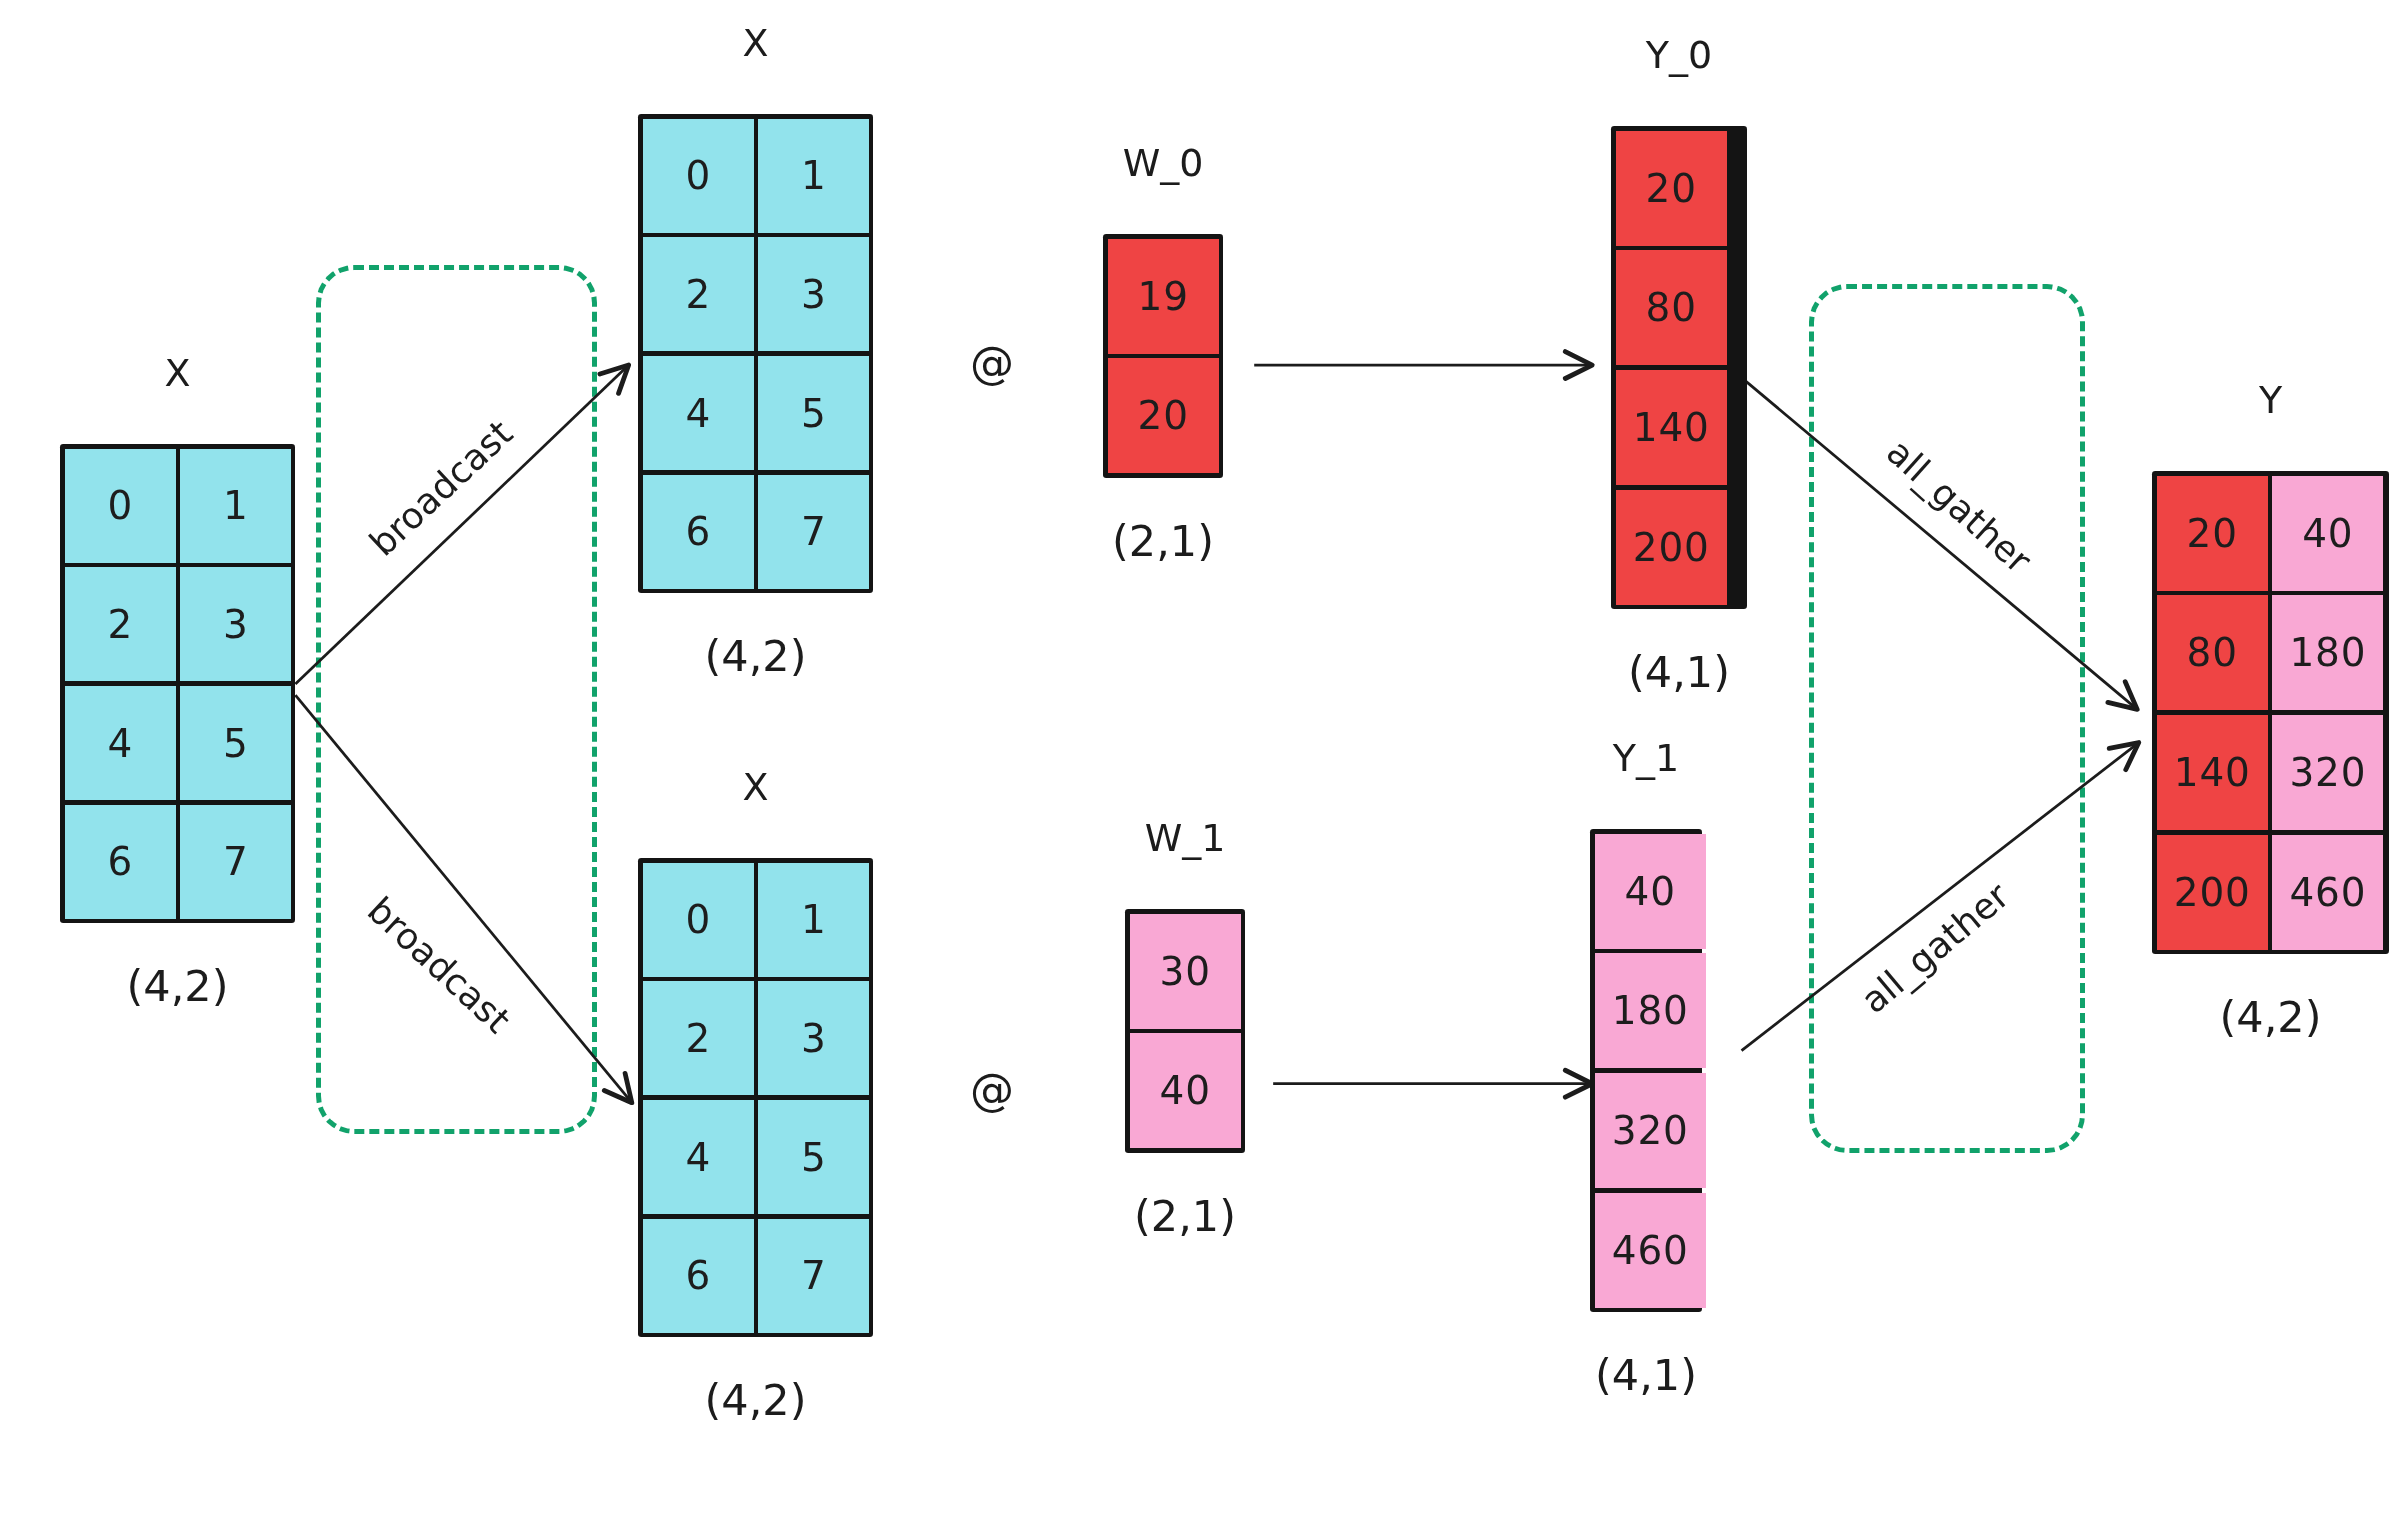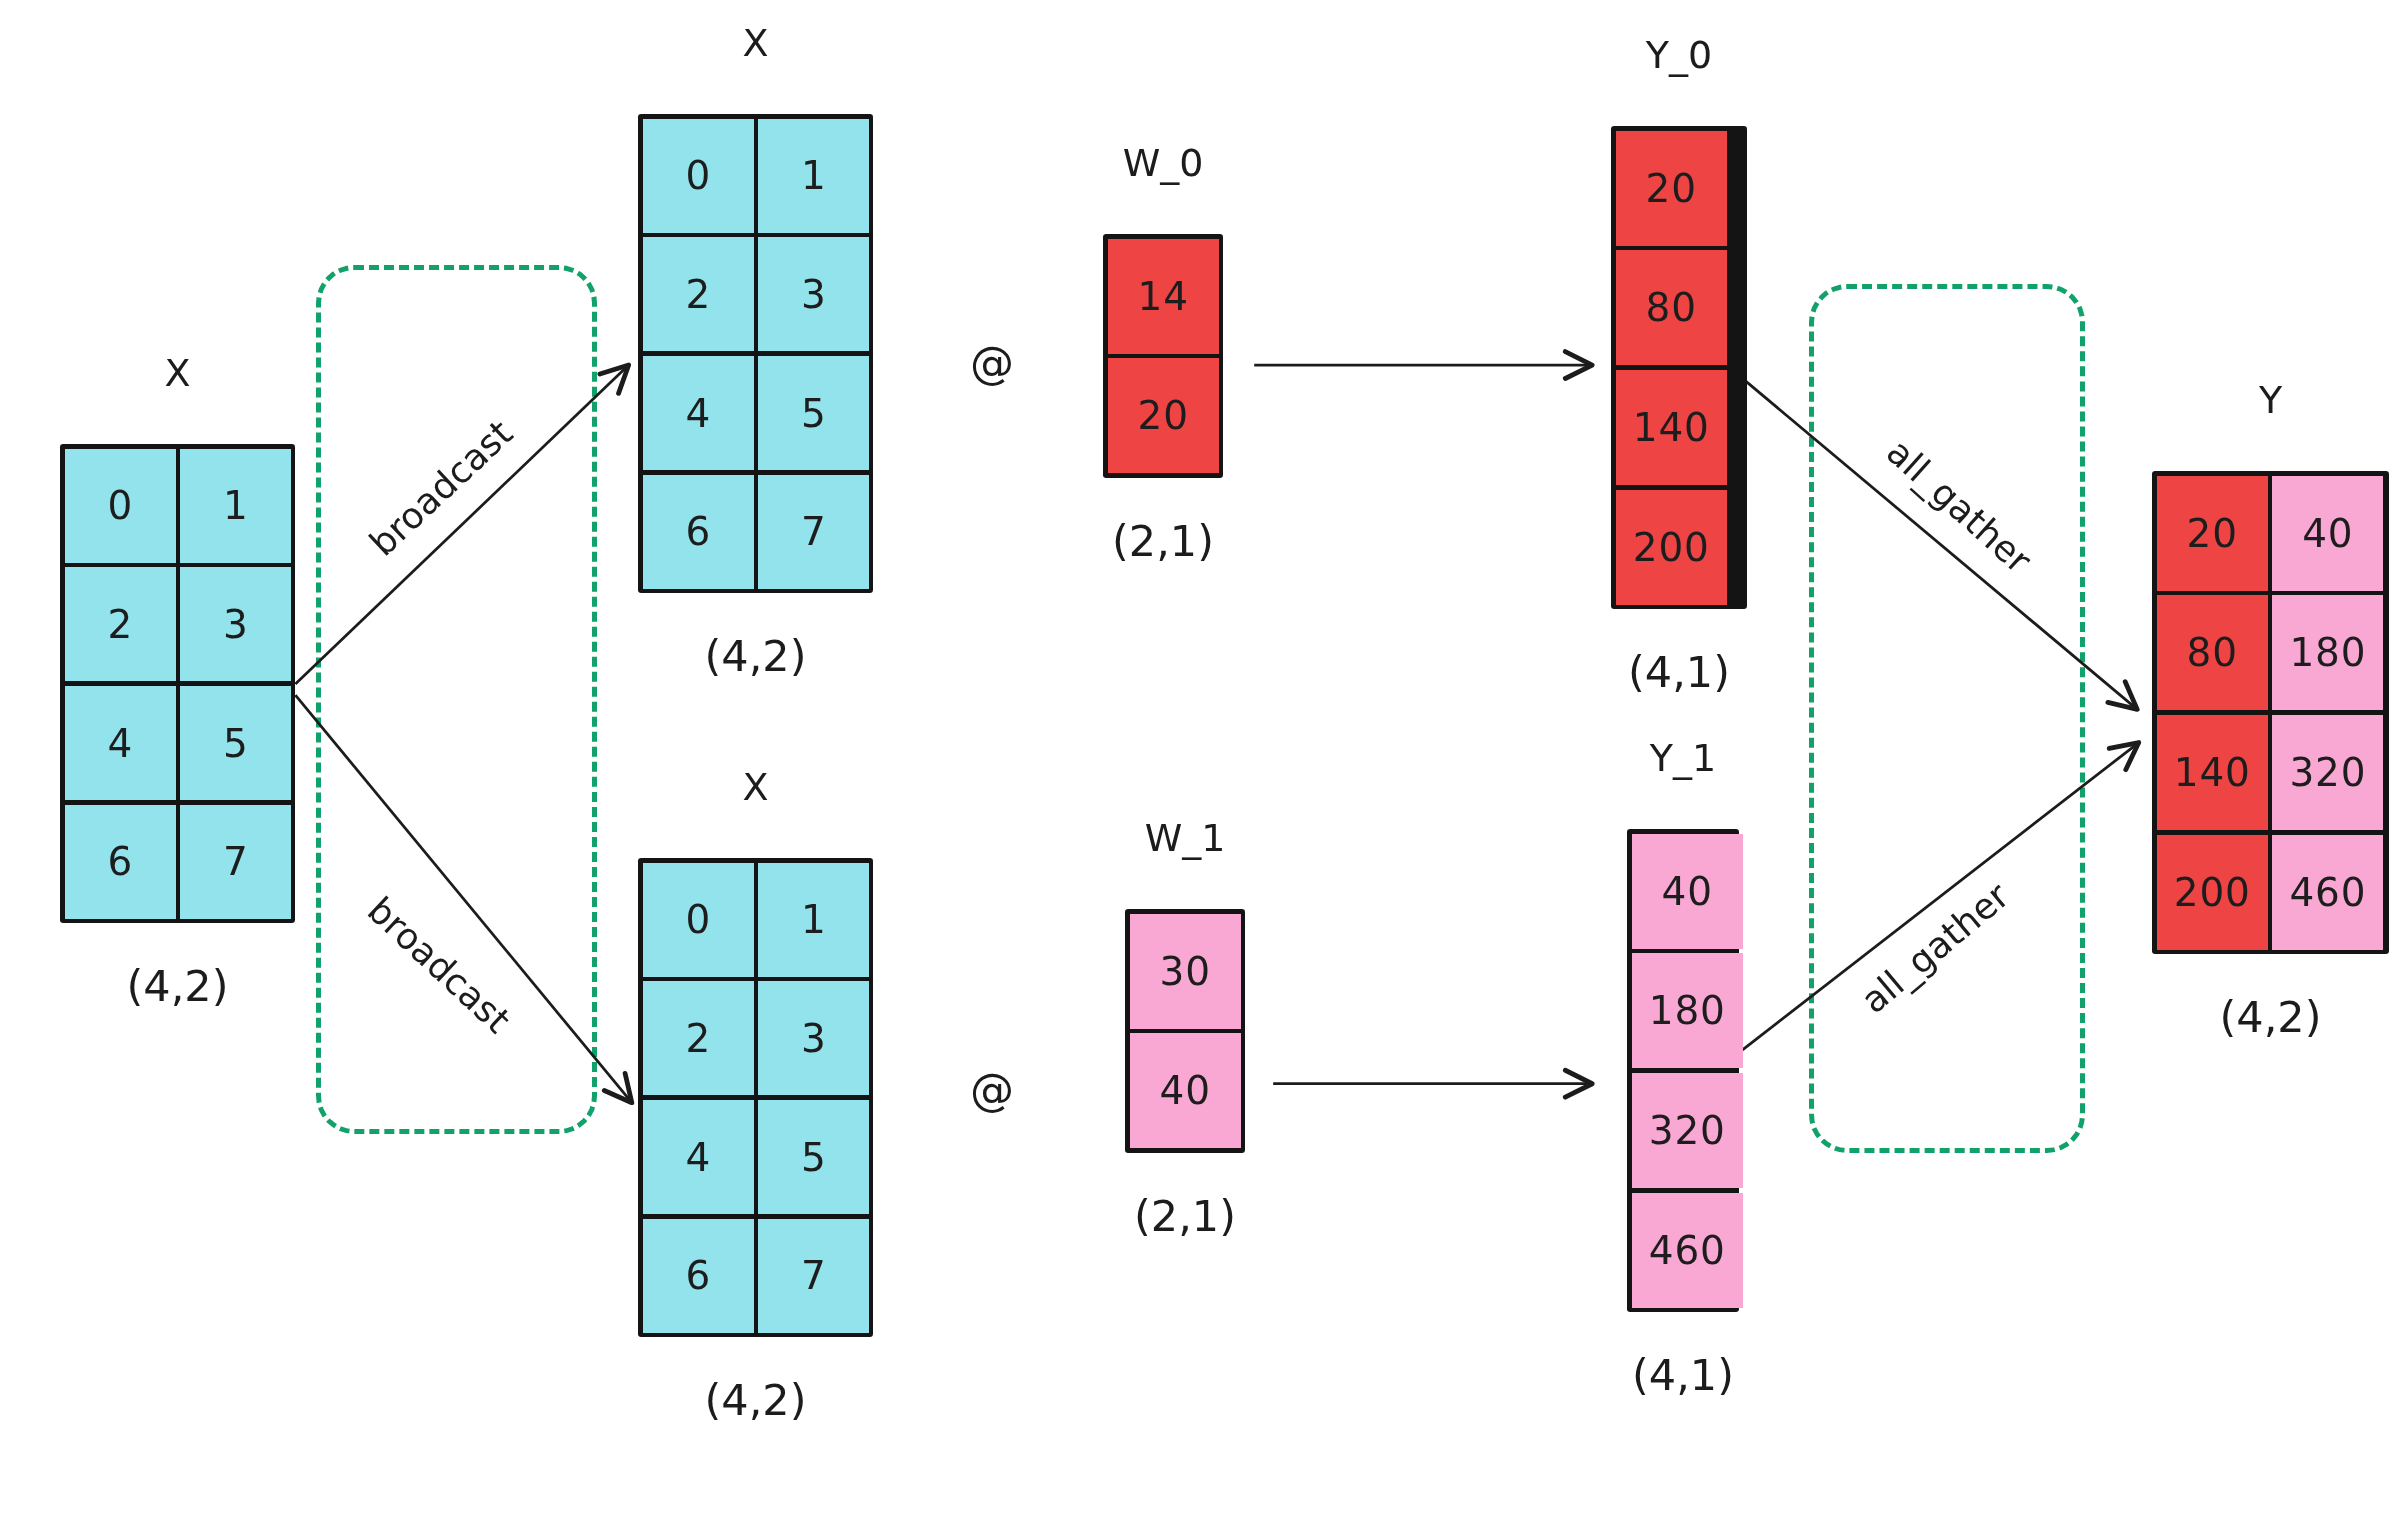--- a/index.html
+++ b/index.html
@@ -106,21 +106,21 @@
       <div class="cell teal">5</div>
       <div class="cell teal">6</div>
       <div class="cell teal">7</div>
     </div>
     <div class="mshape">(4,2)</div>
   </div>
 
   <div class="block" style="left:1103px;top:234px;width:120px;">
     <div class="mtitle">W_0</div>
     <div class="grid g-w">
-      <div class="cell blue">14</div>
+      <div class="cell blue">19</div>
       <div class="cell blue">20</div>
     </div>
     <div class="mshape">(2,1)</div>
   </div>
 
   <div class="block" style="left:1611px;top:126px;width:136px;">
     <div class="mtitle">Y_0</div>
     <div class="grid g-v">
       <div class="cell blue">20</div>
       <div class="cell blue">80</div>
@@ -132,21 +132,21 @@
 
   <div class="block" style="left:1125px;top:909px;width:120px;">
     <div class="mtitle">W_1</div>
     <div class="grid g-w">
       <div class="cell purple">30</div>
       <div class="cell purple">40</div>
     </div>
     <div class="mshape">(2,1)</div>
   </div>
 
-  <div class="block" style="left:1627px;top:829px;width:112px;">
+  <div class="block" style="left:1590px;top:829px;width:112px;">
     <div class="mtitle">Y_1</div>
     <div class="grid g-v">
       <div class="cell purple">40</div>
       <div class="cell purple">180</div>
       <div class="cell purple">320</div>
       <div class="cell purple">460</div>
     </div>
     <div class="mshape">(4,1)</div>
   </div>
 

